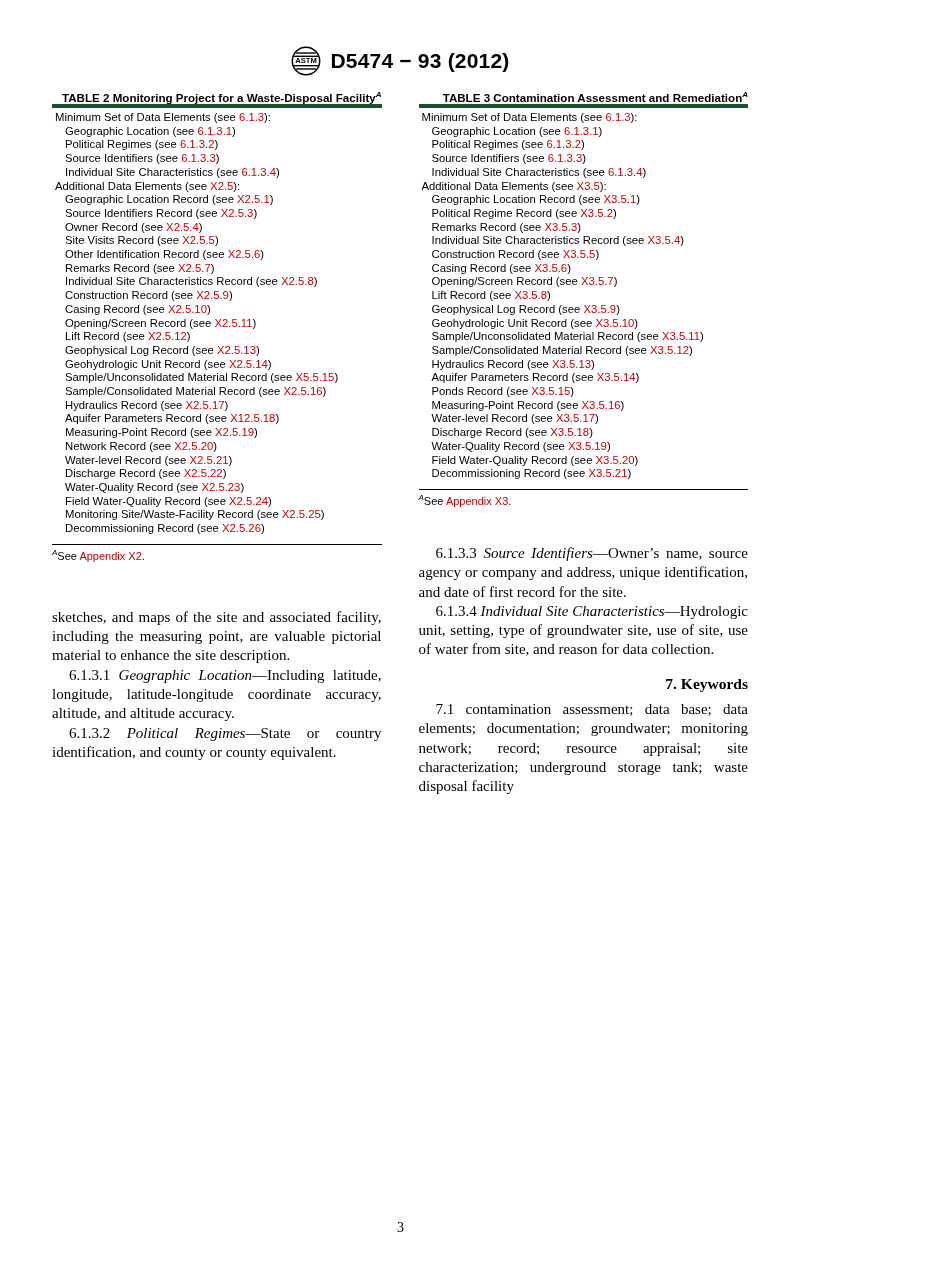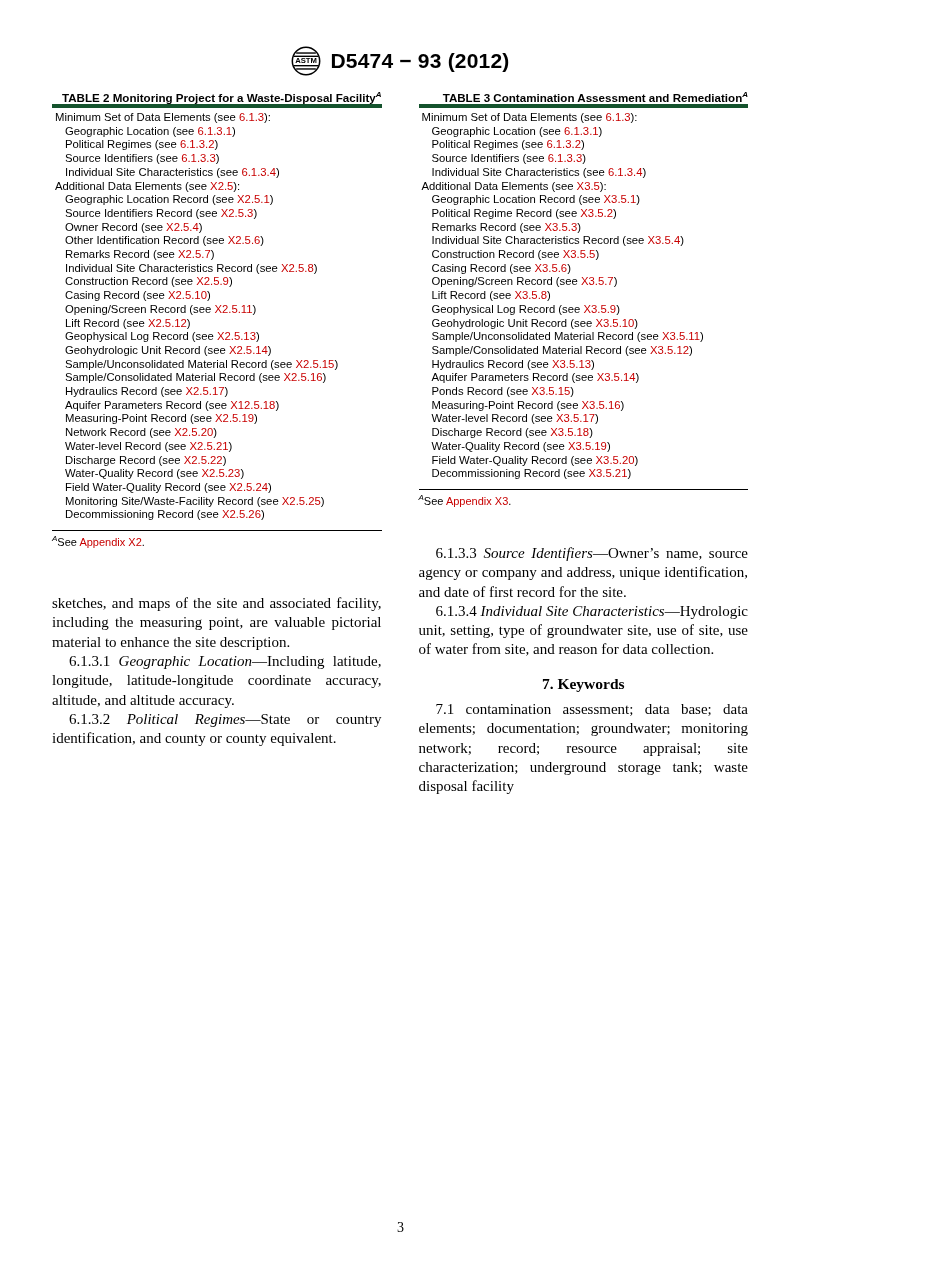--- a/index.html
+++ b/index.html
@@ -77,21 +77,21 @@
   .body-left  { margin-top: 46px; }
   .body-right { margin-top: 37px; }
   .para { margin: 0; }
   .para.indent { text-indent: 17px; }
   .it { font-style: italic; }
   .kw-heading {
     font-family: "Liberation Serif", serif;
     font-size: 15.5px;
     font-weight: bold;
     margin: 14px 0 7px 0;
-    text-align: center;
+    text-align: right;
   }
   .page-number {
     position: absolute;
     left: 0;
     right: 0;
     bottom: 36px;
     text-align: center;
     font-size: 14px;
   }
 </style>
@@ -124,30 +124,31 @@
         <div class="table-body">
             <div class="trow lvl0"><span>Minimum Set of Data Elements (see </span><a class="ref">6.1.3</a><span>):</span></div>
             <div class="trow lvl1"><span>Geographic Location (see </span><a class="ref">6.1.3.1</a><span>)</span></div>
             <div class="trow lvl1"><span>Political Regimes (see </span><a class="ref">6.1.3.2</a><span>)</span></div>
             <div class="trow lvl1"><span>Source Identifiers (see </span><a class="ref">6.1.3.3</a><span>)</span></div>
             <div class="trow lvl1"><span>Individual Site Characteristics (see </span><a class="ref">6.1.3.4</a><span>)</span></div>
             <div class="trow lvl0"><span>Additional Data Elements (see </span><a class="ref">X2.5</a><span>):</span></div>
             <div class="trow lvl1"><span>Geographic Location Record (see </span><a class="ref">X2.5.1</a><span>)</span></div>
             <div class="trow lvl1"><span>Source Identifiers Record (see </span><a class="ref">X2.5.3</a><span>)</span></div>
             <div class="trow lvl1"><span>Owner Record (see </span><a class="ref">X2.5.4</a><span>)</span></div>
+            <div class="trow lvl1"><span>Site Visits Record (see </span><a class="ref">X2.5.5</a><span>)</span></div>
             <div class="trow lvl1"><span>Other Identification Record (see </span><a class="ref">X2.5.6</a><span>)</span></div>
             <div class="trow lvl1"><span>Remarks Record (see </span><a class="ref">X2.5.7</a><span>)</span></div>
             <div class="trow lvl1"><span>Individual Site Characteristics Record (see </span><a class="ref">X2.5.8</a><span>)</span></div>
             <div class="trow lvl1"><span>Construction Record (see </span><a class="ref">X2.5.9</a><span>)</span></div>
             <div class="trow lvl1"><span>Casing Record (see </span><a class="ref">X2.5.10</a><span>)</span></div>
             <div class="trow lvl1"><span>Opening/Screen Record (see </span><a class="ref">X2.5.11</a><span>)</span></div>
             <div class="trow lvl1"><span>Lift Record (see </span><a class="ref">X2.5.12</a><span>)</span></div>
             <div class="trow lvl1"><span>Geophysical Log Record (see </span><a class="ref">X2.5.13</a><span>)</span></div>
             <div class="trow lvl1"><span>Geohydrologic Unit Record (see </span><a class="ref">X2.5.14</a><span>)</span></div>
-            <div class="trow lvl1"><span>Sample/Unconsolidated Material Record (see </span><a class="ref">X2.5.15</a><span>)</span></div>
+            <div class="trow lvl1"><span>Sample/Unconsolidated Material Record (see </span><a class="ref">X5.5.15</a><span>)</span></div>
             <div class="trow lvl1"><span>Sample/Consolidated Material Record (see </span><a class="ref">X2.5.16</a><span>)</span></div>
             <div class="trow lvl1"><span>Hydraulics Record (see </span><a class="ref">X2.5.17</a><span>)</span></div>
             <div class="trow lvl1"><span>Aquifer Parameters Record (see </span><a class="ref">X12.5.18</a><span>)</span></div>
             <div class="trow lvl1"><span>Measuring-Point Record (see </span><a class="ref">X2.5.19</a><span>)</span></div>
             <div class="trow lvl1"><span>Network Record (see </span><a class="ref">X2.5.20</a><span>)</span></div>
             <div class="trow lvl1"><span>Water-level Record (see </span><a class="ref">X2.5.21</a><span>)</span></div>
             <div class="trow lvl1"><span>Discharge Record (see </span><a class="ref">X2.5.22</a><span>)</span></div>
             <div class="trow lvl1"><span>Water-Quality Record (see </span><a class="ref">X2.5.23</a><span>)</span></div>
             <div class="trow lvl1"><span>Field Water-Quality Record (see </span><a class="ref">X2.5.24</a><span>)</span></div>
             <div class="trow lvl1"><span>Monitoring Site/Waste-Facility Record (see </span><a class="ref">X2.5.25</a><span>)</span></div>

